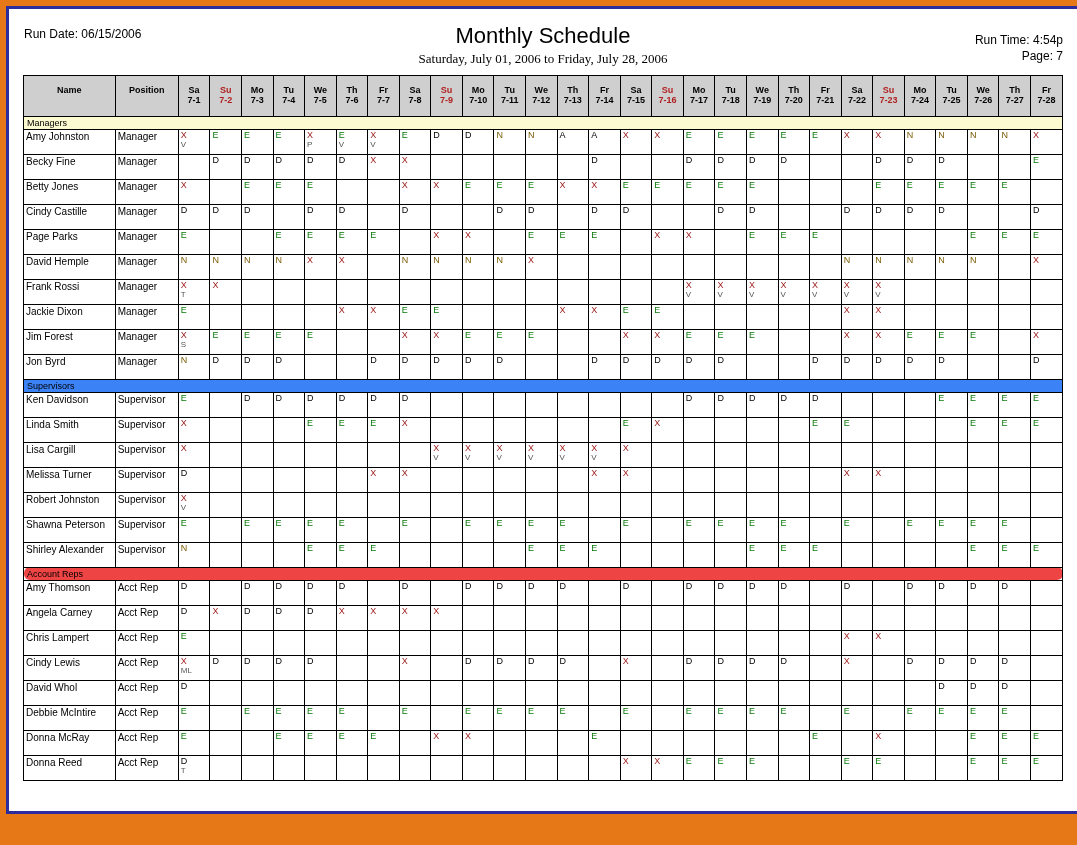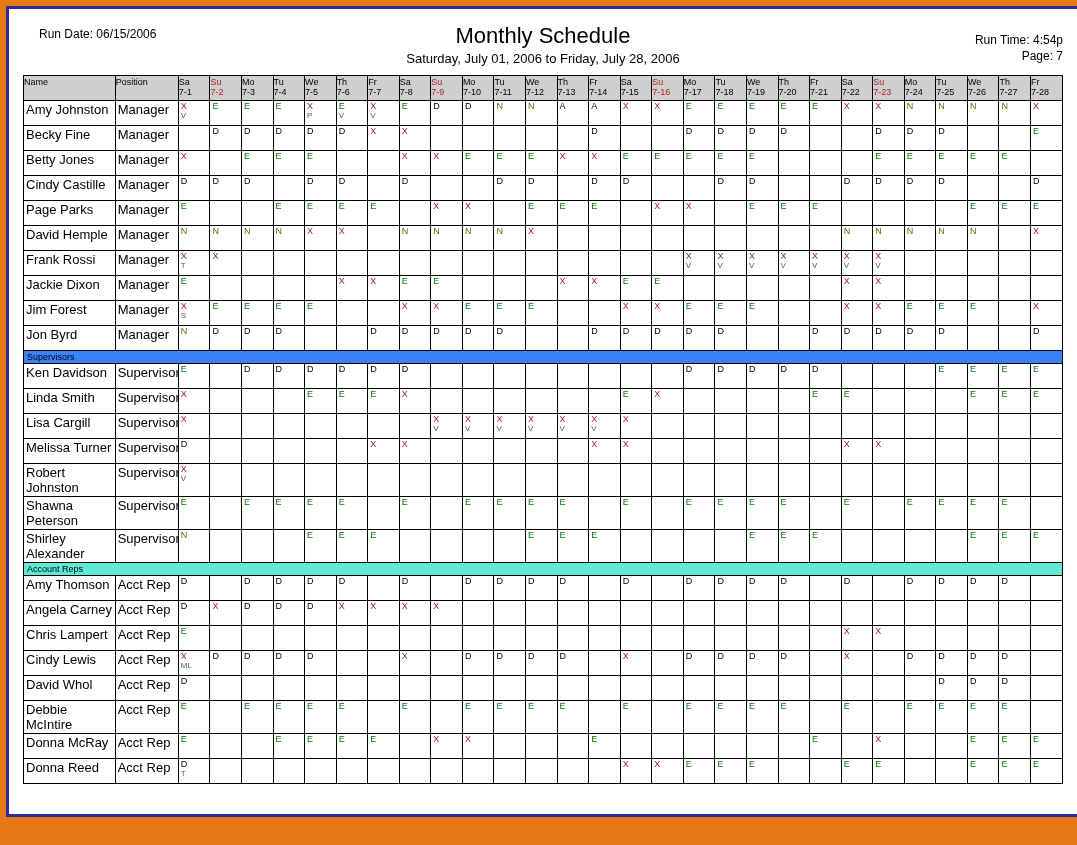--- a/index.html
+++ b/index.html
@@ -1,42 +1,42 @@
 <!DOCTYPE html>
 <html><head>
 <meta charset="utf-8">
 <style>
   body{font-family:Arial,Helvetica,sans-serif;background:#E77817;margin:0;padding:6px;}
   .frame{background:#fff;border:3px solid #2c2c9c;padding:14px 14px 30px 14px;width:1040px;margin:0 auto;position:relative;}
   .hdr{position:relative;height:46px;}
   .title{text-align:center;font-size:22px;}
-  .subtitle{text-align:center;font-size:13px;margin-top:2px;}
-  .run-date{position:absolute;left:16px;top:4px;font-size:12px;}
+  .subtitle{text-align:center;font-size:13px;margin-top:2px;font-family:Liberation Serif, serif;}
+  .run-date{position:absolute;left:1px;top:4px;font-size:12px;}
   .run-time{position:absolute;right:0;top:10px;font-size:12px;}
   .page{position:absolute;right:0;top:26px;font-size:12px;}
   table{border-collapse:collapse;width:100%;table-layout:fixed;margin-top:6px;}
   th,td{border:1px solid #000;font-size:9px;vertical-align:top;padding:1px 2px;overflow:hidden;}
-  th{background:#cfcfcf;text-align:left;font-weight:normal;line-height:1.1;padding:2px 0;}
+  th{background:#cfcfcf;text-align:center;font-weight:bold;line-height:1.1;padding:10px 0;}
   th.sun{color:#b02020;}
   col.name{width:90px;}
   col.pos{width:62px;}
   col.day{width:31px;}
-  td.row-hdr{font-size:13px;}
+  td.row-hdr{font-size:10px;}
   td.cell{height:22px;line-height:1.1;}
   td.cell span{display:block;}
   .E{color:#0a7a0a;}
   .D{color:#000;}
   .X{color:#a02020;}
   .N{color:#7a5a00;}
   .A{color:#000;}
   .sub{color:#555;font-size:8px;}
   tr.section td{font-size:9px;padding:1px 3px;}
   tr.sec-managers td{background:#fcfad0;}
   tr.sec-supervisors td{background:#3b82f6;}
-  tr.sec-accountreps td{background:#5eead4;}
+  tr.sec-accountreps td{background:#ef4444;border-radius:6px;}
 </style>
 </head>
 <body>
 <div class="frame">
 <div class="hdr">
   <div class="run-date">Run Date: 06/15/2006</div>
   <div class="run-time">Run Time: 4:54p</div>
   <div class="title">Monthly Schedule</div>
   <div class="subtitle">Saturday, July 01, 2006 to Friday, July 28, 2006</div>
   <div class="page">Page: 7</div>
@@ -102,20 +102,23 @@
           <th class="">Sa<br>7-22</th>
           <th class="sun">Su<br>7-23</th>
           <th class="">Mo<br>7-24</th>
           <th class="">Tu<br>7-25</th>
           <th class="">We<br>7-26</th>
           <th class="">Th<br>7-27</th>
           <th class="">Fr<br>7-28</th>
         </tr>
       </thead>
   <tbody id="body">
+        <tr class="section sec-managers">
+          <td colspan="30">Managers</td>
+        </tr>
         <tr>
           <td class="row-hdr">Amy Johnston</td>
           <td class="row-hdr">Manager</td>
           <td class="cell">
             <span class="X">X</span>
             <span class="sub">V</span>
           </td>
           <td class="cell">
             <span class="E">E</span>
           </td>

